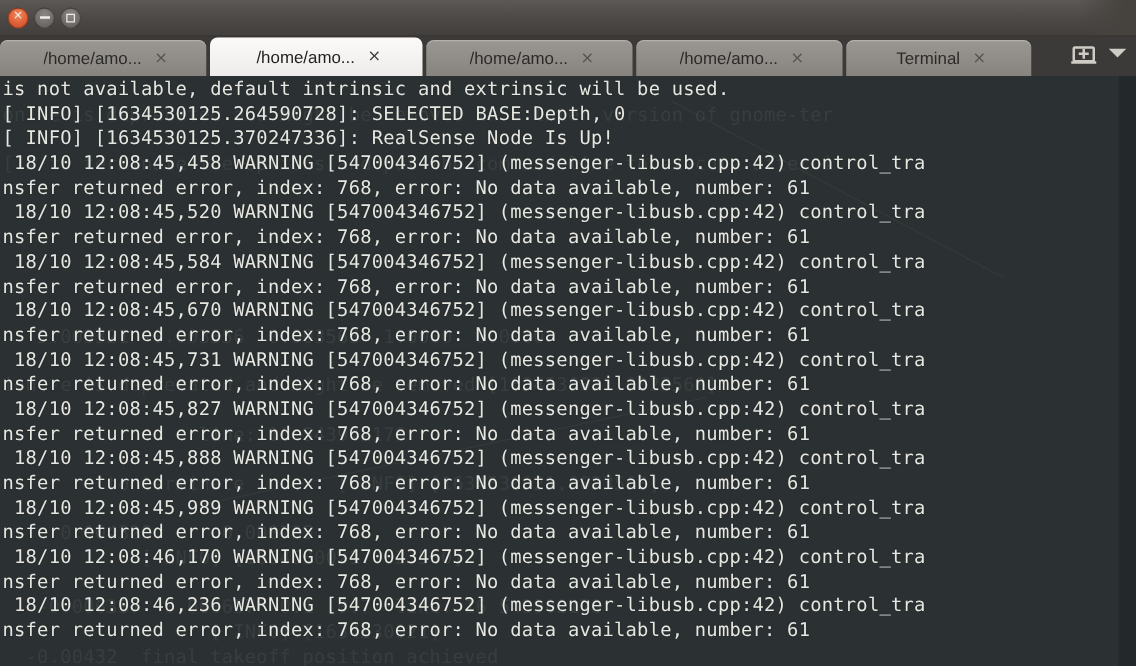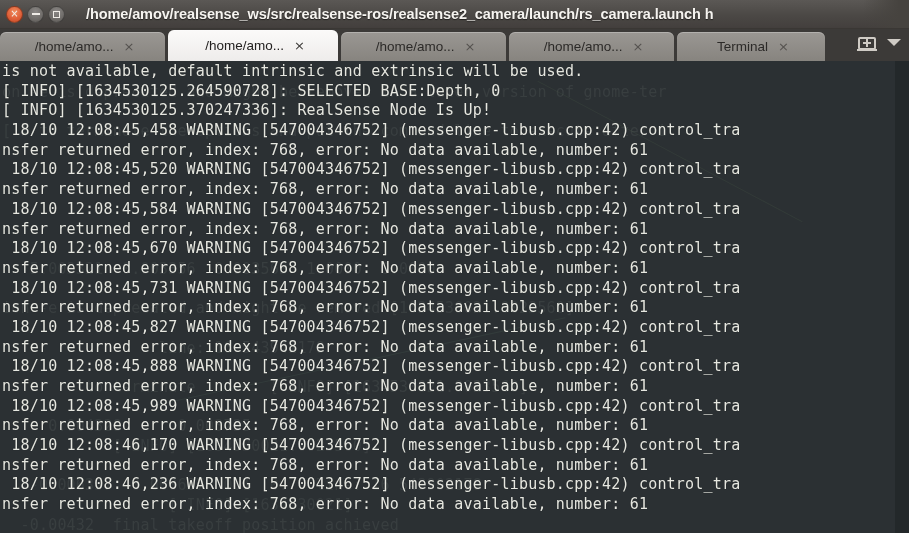--- a/index.html
+++ b/index.html
@@ -249,21 +249,20 @@
       <div class="wbtn close">
         <span>×</span>
       </div>
       <div class="wbtn min">
         <span class="dash"></span>
       </div>
       <div class="wbtn max">
         <span class="sqr"></span>
       </div>
     </div>
-    <div id="window-title">/home/amov/realsense_ws/src/realsense-ros/realsense2_camera/launch/rs_camera.launch h</div>
     <div id="title-fade"></div>
   </div>
 
   <div id="tabbar">
     <div class="tab" id="tab-w0">
       <span class="tab-label">/home/amo...</span>
       <span class="tab-close">×</span>
     </div>
     <div class="tab active" id="tab-w1">
       <span class="tab-label">/home/amo...</span>

